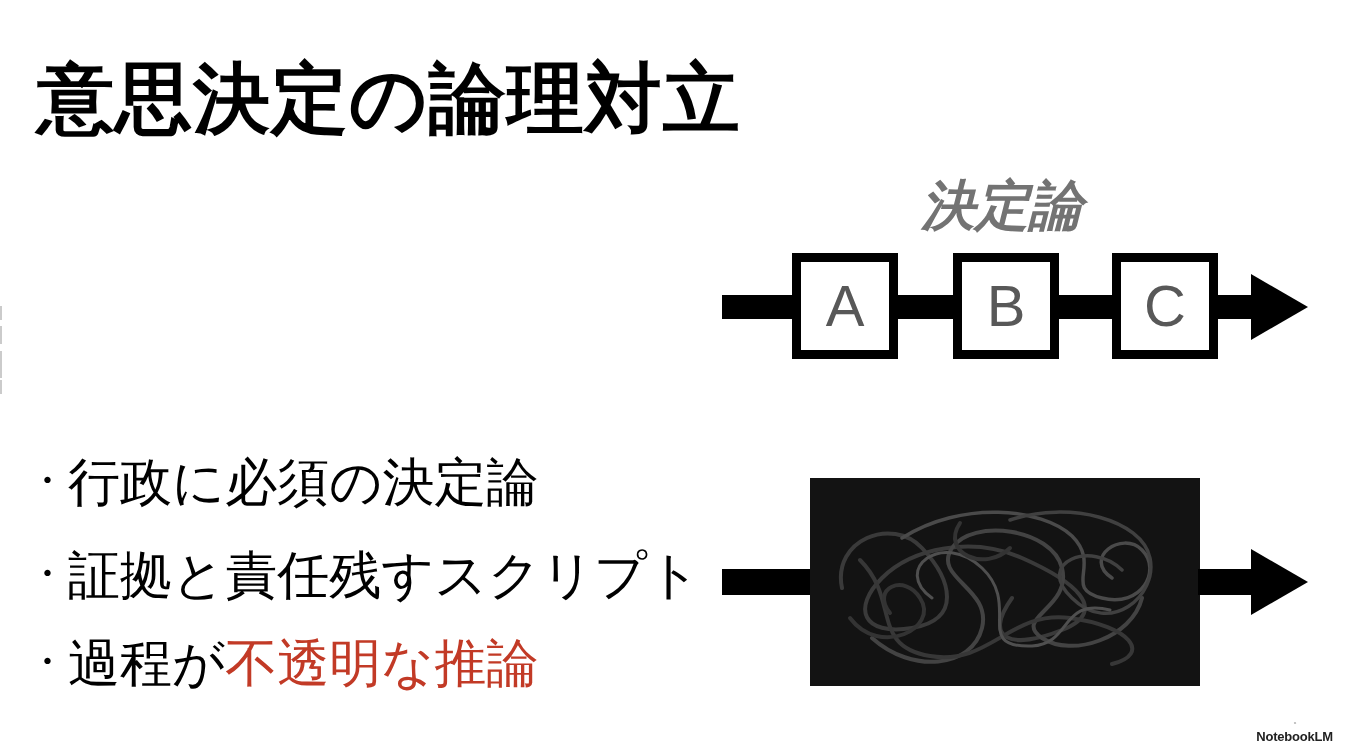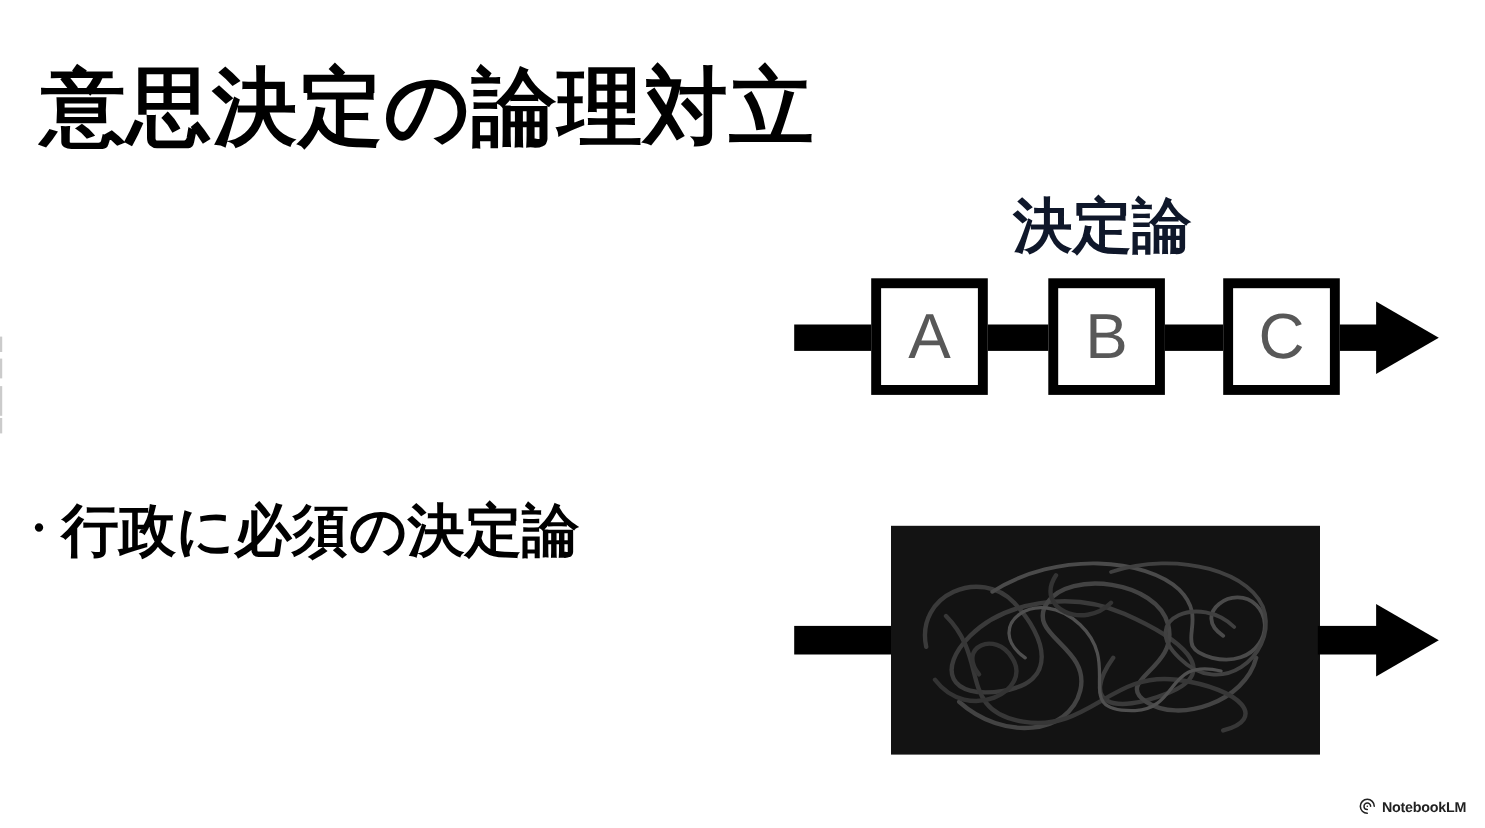--- a/index.html
+++ b/index.html
@@ -22,23 +22,23 @@
     line-height: 102px;
     font-weight: 800;
     color: #000000;
     letter-spacing: 1px;
     white-space: nowrap;
   }
 
   
   .bullet-line {
     position: absolute;
-    left: 14px;
+    left: 26px;
     font-size: 52px;
-    font-weight: 700;
+    font-weight: 400;
     color: #000000;
     white-space: nowrap;
     letter-spacing: 0px;
   }
   .bullet-line .marker {
     display: inline-block;
     width: 42px;
     text-align: center;
     font-size: 40px;
     vertical-align: 6px;
@@ -46,22 +46,23 @@
   .seg-red { color: #c23a26; }
 
   
   .diagram-label {
     position: absolute;
     left: 722px;
     width: 560px;
     text-align: center;
     font-size: 54px;
     font-weight: 800;
-    color: #0f172a;
+    color: #737373;
     white-space: nowrap;
+    font-style: italic;
   }
   .shaft { position: absolute; background: #000000; }
   .arrowhead {
     position: absolute;
     width: 0; height: 0;
     border-top: 33px solid transparent;
     border-bottom: 33px solid transparent;
     border-left: 57px solid #000000;
   }
 
@@ -98,20 +99,21 @@
 
   
   .footer-brand {
     position: absolute;
     top: 722px;
     right: 17px;
     height: 22px;
     display: flex;
     align-items: center;
     gap: 5px;
+    flex-direction: column;
   }
   .footer-brand .brand-text {
     font-size: 13px;
     font-weight: 700;
     color: #212121;
     letter-spacing: -0.2px;
   }
 
   
   .edge-artifact {
@@ -126,20 +128,26 @@
 <body>
 
 <div class="slide">
 
   <div class="title">
     <div>意思決定の論理対立</div>
   </div>
 
   <div class="bullet-line" style="top:448px;">
     <span class="marker">・</span><span>行政に必須の決定論</span>
+  </div>
+  <div class="bullet-line" style="top:541px;">
+    <span class="marker">・</span><span>証拠と責任残すスクリプト</span>
+  </div>
+  <div class="bullet-line" style="top:629px;">
+    <span class="marker">・</span><span>過程が</span><span class="seg-red">不透明な推論</span>
   </div>
 
   <div class="diagram-label" style="top:170px;">決定論</div>
 
   <div class="shaft" style="left:722px; top:295px; width:530px; height:24px;"></div>
   <div class="arrowhead" style="left:1251px; top:274px;"></div>
 
   <div class="flow-box" style="left:792px;">
     <span class="letter">A</span>
   </div>

